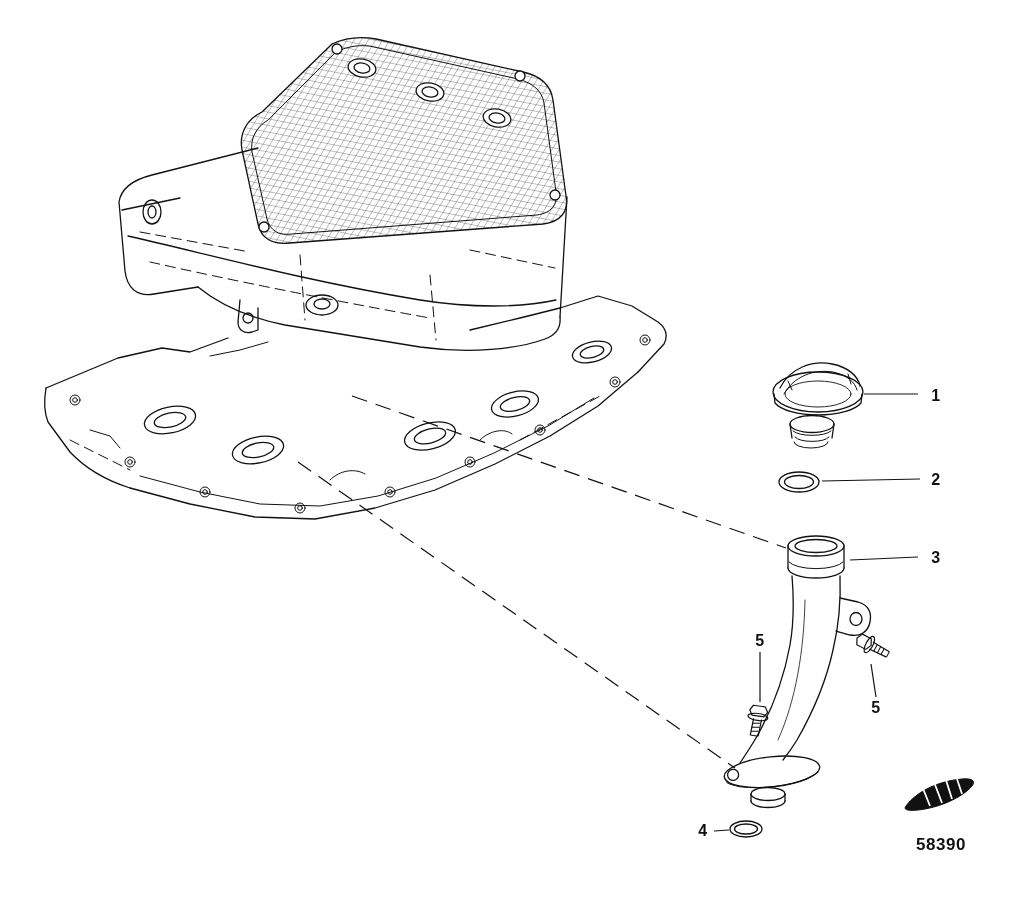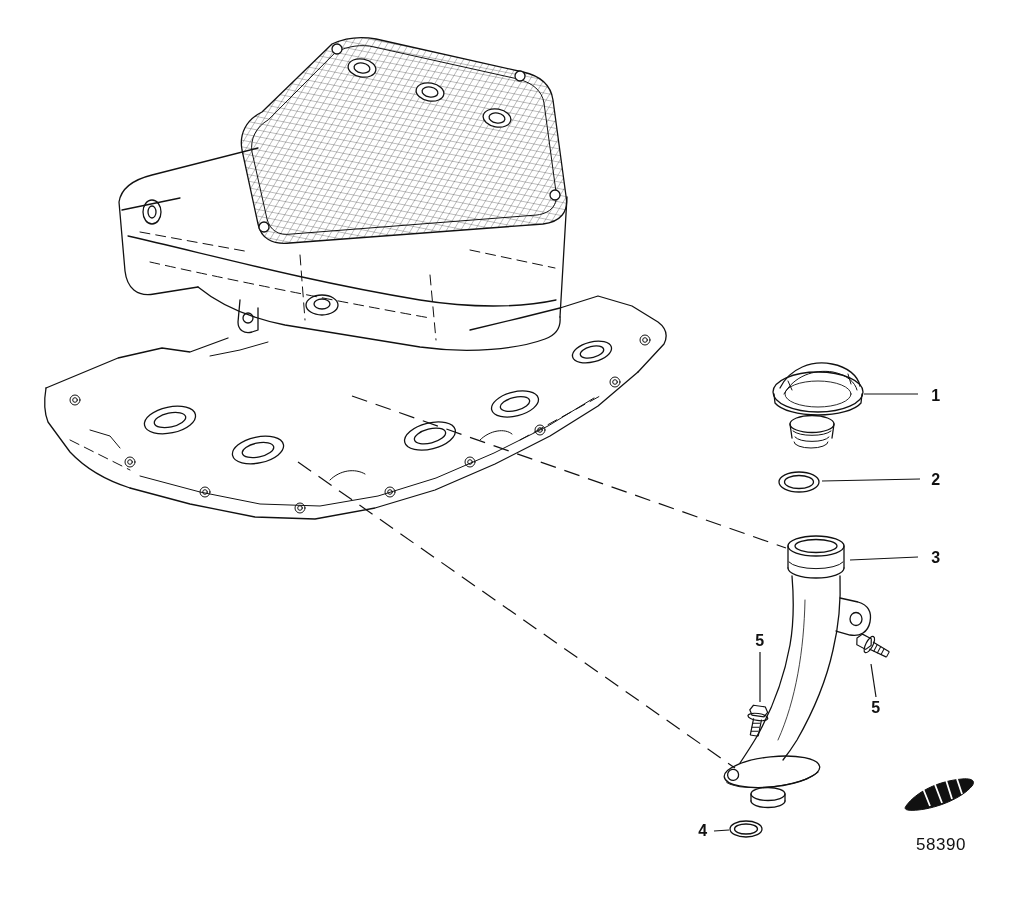--- a/index.html
+++ b/index.html
@@ -26,21 +26,21 @@
     font-weight: bold;
     font-size: 16px;
     color: #111111;
     letter-spacing: 0.5px;
     user-select: none;
     white-space: nowrap;
   }
   .fig-number {
     position: absolute;
     transform: translate(-50%, -50%);
-    font-weight: normal;
+    font-weight: bold;
     font-size: 17px;
     color: #111111;
     letter-spacing: 0.5px;
     white-space: nowrap;
   }
 </style>
 </head>
 <body>
 
 <div class="stage">

